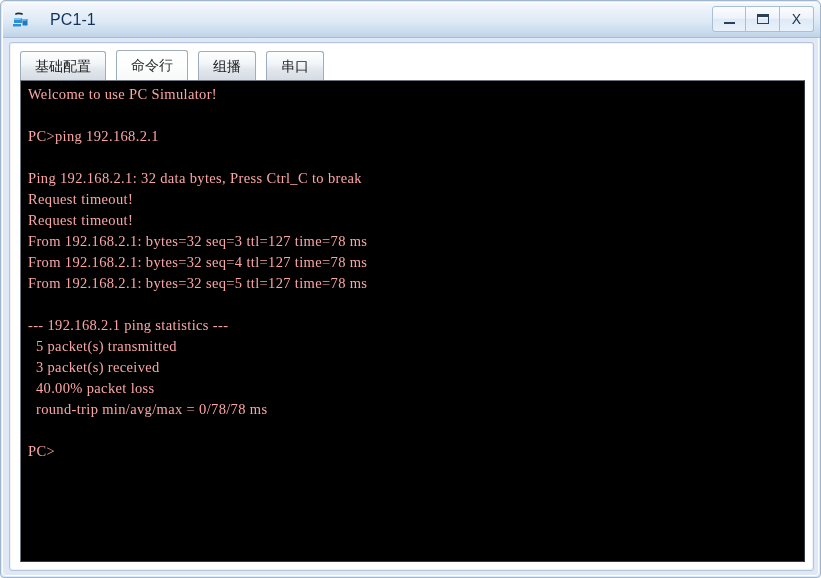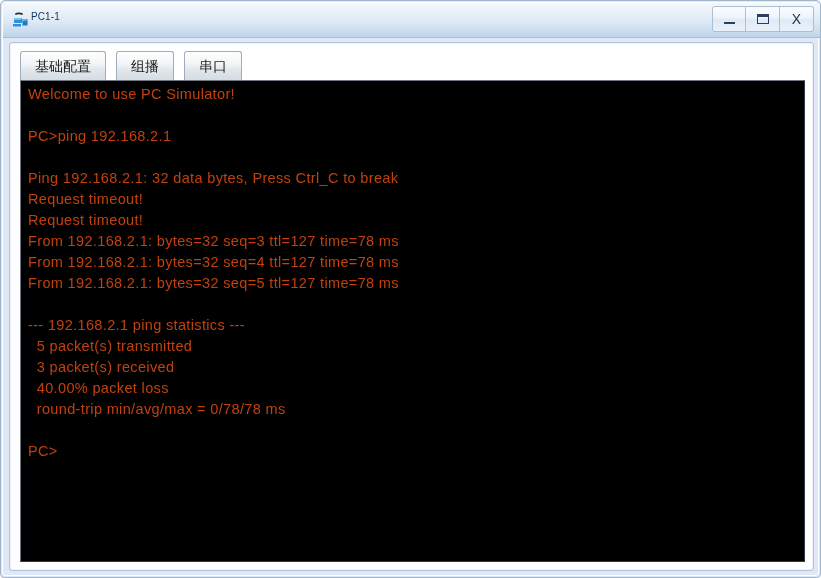--- a/index.html
+++ b/index.html
@@ -55,23 +55,23 @@
   }
   .title-icon {
     position: absolute;
     left: 8px;
     top: 7px;
     width: 20px;
     height: 20px;
   }
   .title-text {
     position: absolute;
-    left: 28px;
+    left: 47px;
     top: 8px;
-    font-size: 10px;
+    font-size: 16px;
     color: #12335c;
     font-family: "Liberation Sans", sans-serif;
     letter-spacing: 0.1px;
     white-space: nowrap;
     text-align: center;
   }
 
   
   .winbtns {
     position: absolute;
@@ -179,22 +179,22 @@
     border-right: 1px solid #313b45;
     border-bottom: 1px solid #313b45;
     overflow: hidden;
   }
   .terminal {
     position: absolute;
     left: 7px;
     top: 3px;
     right: 2px;
     bottom: 0;
-    color: #c2410c;
-    font-family: Liberation Sans, sans-serif;
+    color: #fca5a5;
+    font-family: Liberation Serif, serif;
     font-size: 14.5px;
     line-height: 21px;
     white-space: pre;
     letter-spacing: 0.35px;
   }
   .term-line { height: 21px; }
   .term-line.blank { height: 21px; }
 </style>
 </head>
 <body>
@@ -228,20 +228,23 @@
     </div>
   </div>
 
   <div class="content-panel">
     <div class="content-inner">
 
       <div class="tabstrip">
         <div class="tab">
           <span>基础配置</span>
         </div>
+        <div class="tab active">
+          <span>命令行</span>
+        </div>
         <div class="tab">
           <span>组播</span>
         </div>
         <div class="tab">
           <span>串口</span>
         </div>
       </div>
 
       <div class="terminal-wrap">
         <div class="terminal" id="terminal-output"><div class="term-line">Welcome to use PC Simulator!</div><div class="term-line blank">&nbsp;</div><div class="term-line">PC&gt;ping 192.168.2.1</div><div class="term-line blank">&nbsp;</div><div class="term-line">Ping 192.168.2.1: 32 data bytes, Press Ctrl_C to break</div><div class="term-line">Request timeout!</div><div class="term-line">Request timeout!</div><div class="term-line">From 192.168.2.1: bytes=32 seq=3 ttl=127 time=78 ms</div><div class="term-line">From 192.168.2.1: bytes=32 seq=4 ttl=127 time=78 ms</div><div class="term-line">From 192.168.2.1: bytes=32 seq=5 ttl=127 time=78 ms</div><div class="term-line blank">&nbsp;</div><div class="term-line">--- 192.168.2.1 ping statistics ---</div><div class="term-line">  5 packet(s) transmitted</div><div class="term-line">  3 packet(s) received</div><div class="term-line">  40.00% packet loss</div><div class="term-line">  round-trip min/avg/max = 0/78/78 ms</div><div class="term-line blank">&nbsp;</div><div class="term-line">PC&gt;</div></div>

